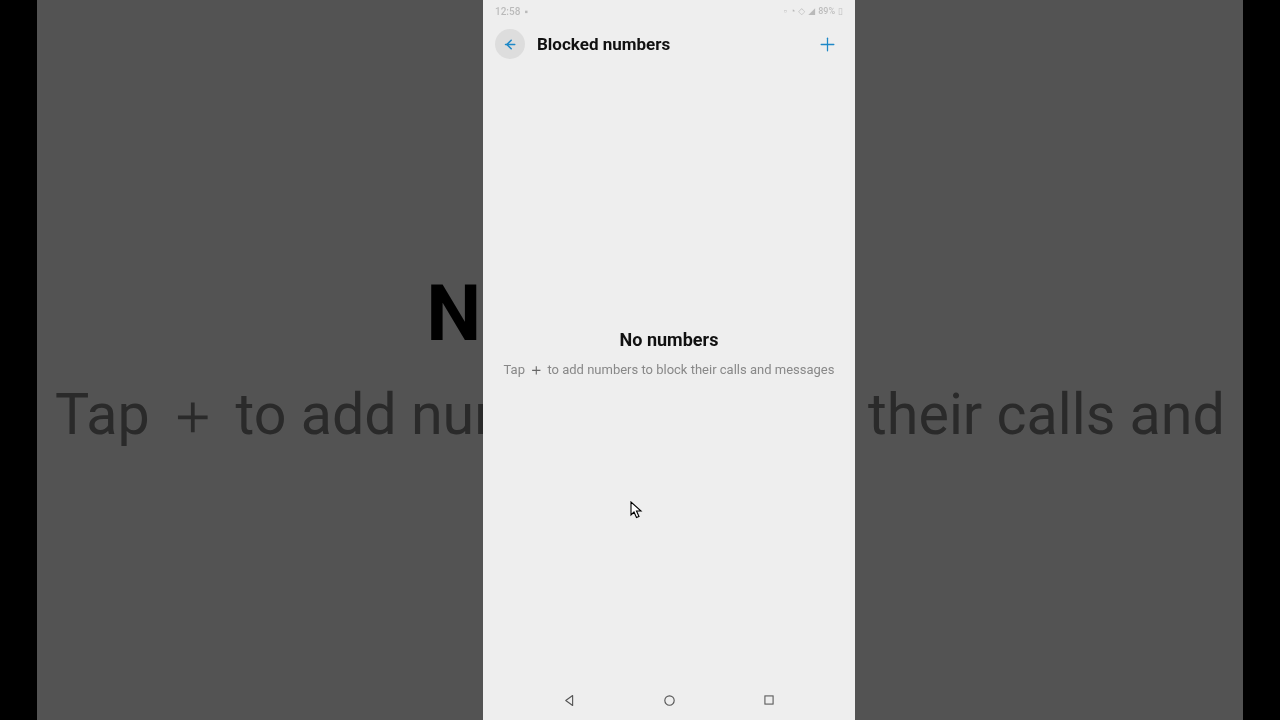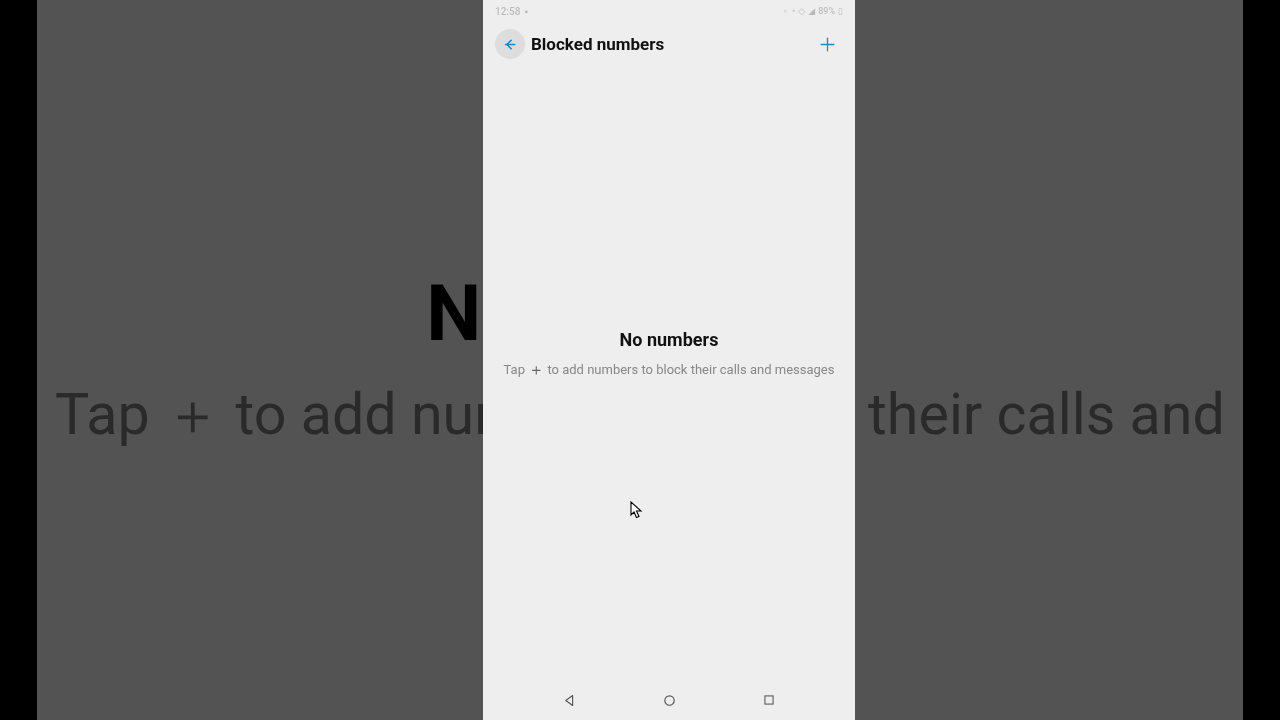--- a/index.html
+++ b/index.html
@@ -79,21 +79,21 @@
     .status-right {
       display: flex;
       align-items: center;
       gap: 3px;
       font-size: 9px;
     }
     .header {
       display: flex;
       align-items: center;
       padding: 6px 12px;
-      gap: 6px;
+      gap: 12px;
     }
     .back-btn {
       width: 30px;
       height: 30px;
       border-radius: 50%;
       background: #dddddd;
       display: flex;
       align-items: center;
       justify-content: center;
       cursor: pointer;

